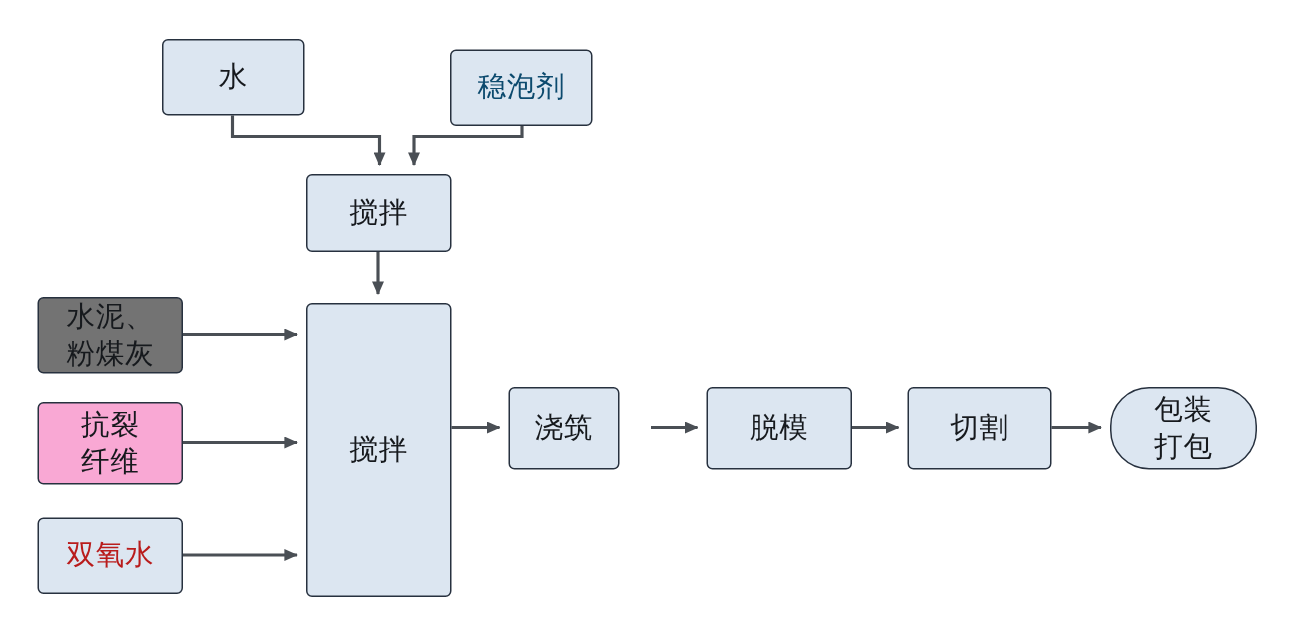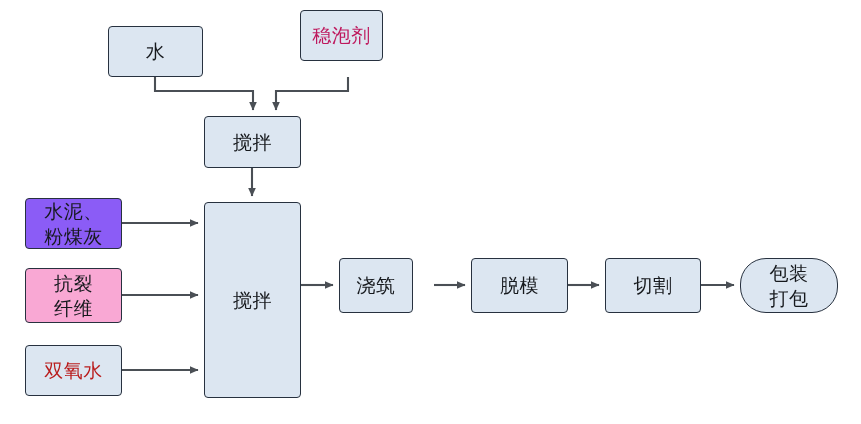--- a/index.html
+++ b/index.html
@@ -70,25 +70,25 @@
 
     <path d="M434,285 L465,285" fill="none" stroke="#4a4f55" stroke-width="2.1" marker-end="url(#arrowhead)"></path>
 
     <path d="M568,285 L599,285" fill="none" stroke="#4a4f55" stroke-width="2.1" marker-end="url(#arrowhead)"></path>
 
     <path d="M701,285 L734,285" fill="none" stroke="#4a4f55" stroke-width="2.1" marker-end="url(#arrowhead)"></path>
   </svg>
 
   <div class="node" style="left: 108px; top: 26px; width: 95px; height: 51px; background: rgb(220, 230, 241); border-color: rgb(39, 49, 63); color: rgb(22, 25, 29);">水</div>
 
-  <div class="node" style="left: 300px; top: 10px; width: 83px; height: 51px; background: rgb(220, 230, 241); border-color: rgb(39, 49, 63); color: #be185d;">稳泡剂</div>
+  <div class="node" style="left: 300px; top: 33px; width: 95px; height: 51px; background: rgb(220, 230, 241); border-color: rgb(39, 49, 63); color: #0c4a6e;">稳泡剂</div>
 
   <div class="node" style="left: 204px; top: 116px; width: 97px; height: 52px; background: rgb(220, 230, 241); border-color: rgb(39, 49, 63); color: rgb(22, 25, 29);">搅拌</div>
 
-  <div class="node" style="left: 25px; top: 198px; width: 97px; height: 51px; background: #8b5cf6; border-color: rgb(39, 49, 63); color: rgb(22, 25, 29);">水泥、
+  <div class="node" style="left: 25px; top: 198px; width: 97px; height: 51px; background: #737373; border-color: rgb(39, 49, 63); color: rgb(22, 25, 29);">水泥、
 粉煤灰</div>
 
   <div class="node" style="left: 25px; top: 268px; width: 97px; height: 55px; background: #f9a8d4; border-color: rgb(39, 49, 63); color: rgb(22, 25, 29);">抗裂
 纤维</div>
 
   <div class="node" style="left: 25px; top: 345px; width: 97px; height: 51px; background: rgb(220, 230, 241); border-color: rgb(39, 49, 63); color: #b91c1c;">双氧水</div>
 
   <div class="node" style="left: 204px; top: 202px; width: 97px; height: 196px; background: rgb(220, 230, 241); border-color: rgb(39, 49, 63); color: rgb(22, 25, 29);">搅拌</div>
 
   <div class="node" style="left: 339px; top: 258px; width: 74px; height: 55px; background: rgb(220, 230, 241); border-color: rgb(39, 49, 63); color: rgb(22, 25, 29);">浇筑</div>

